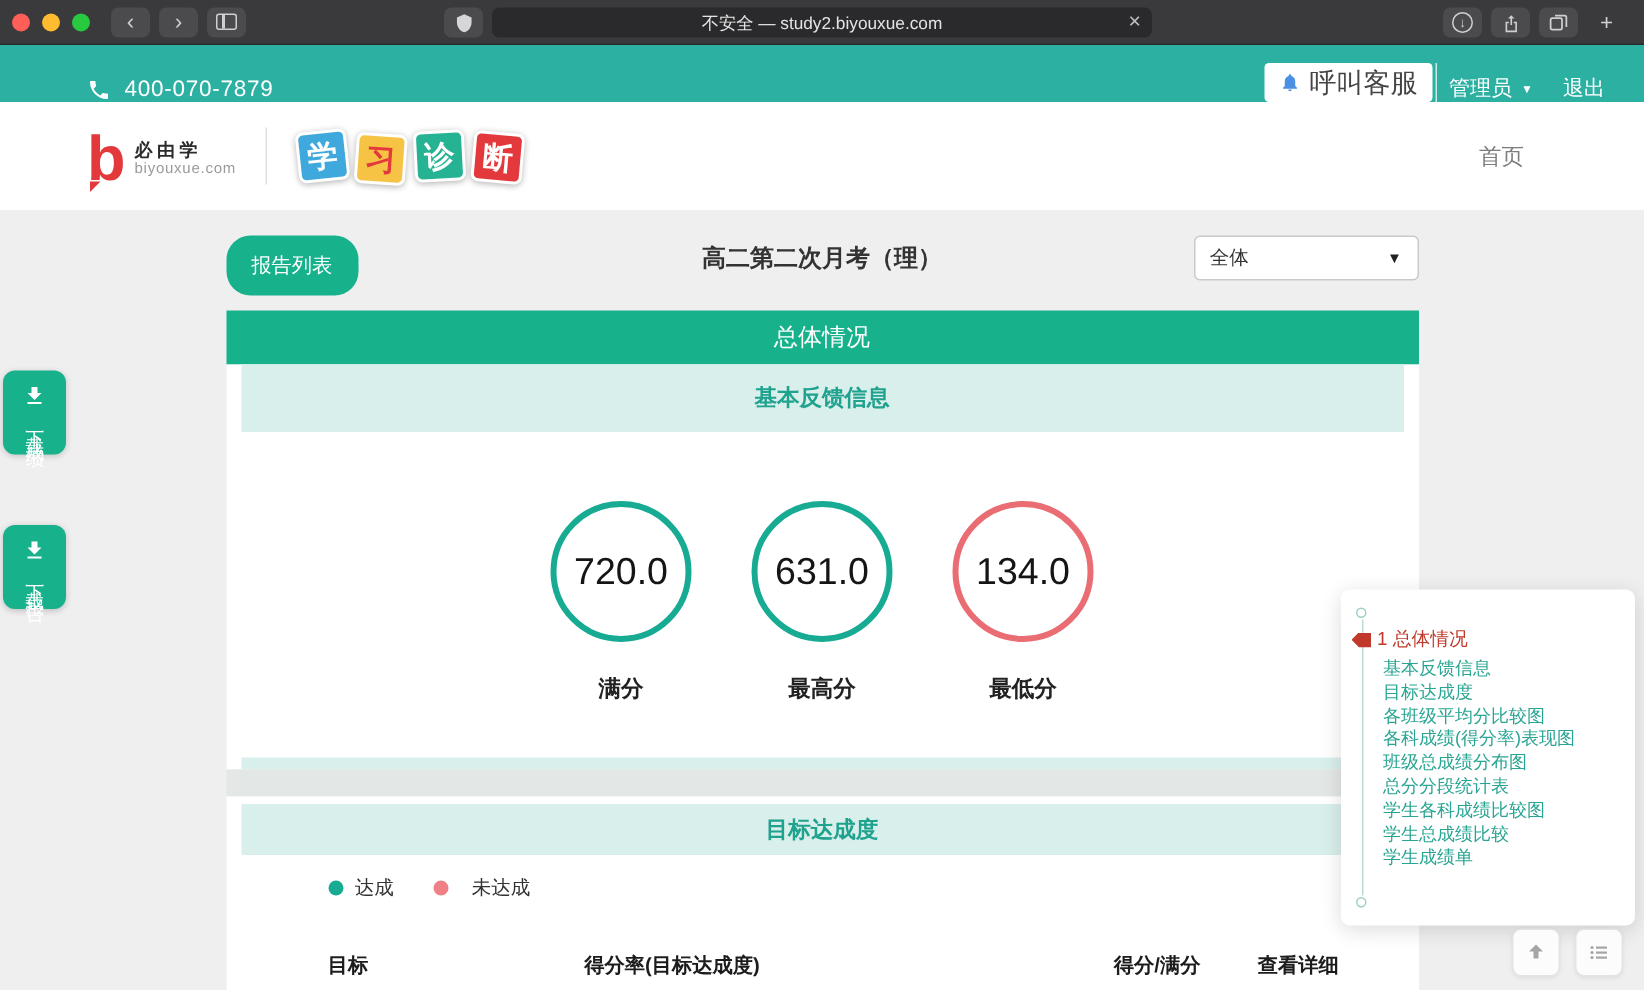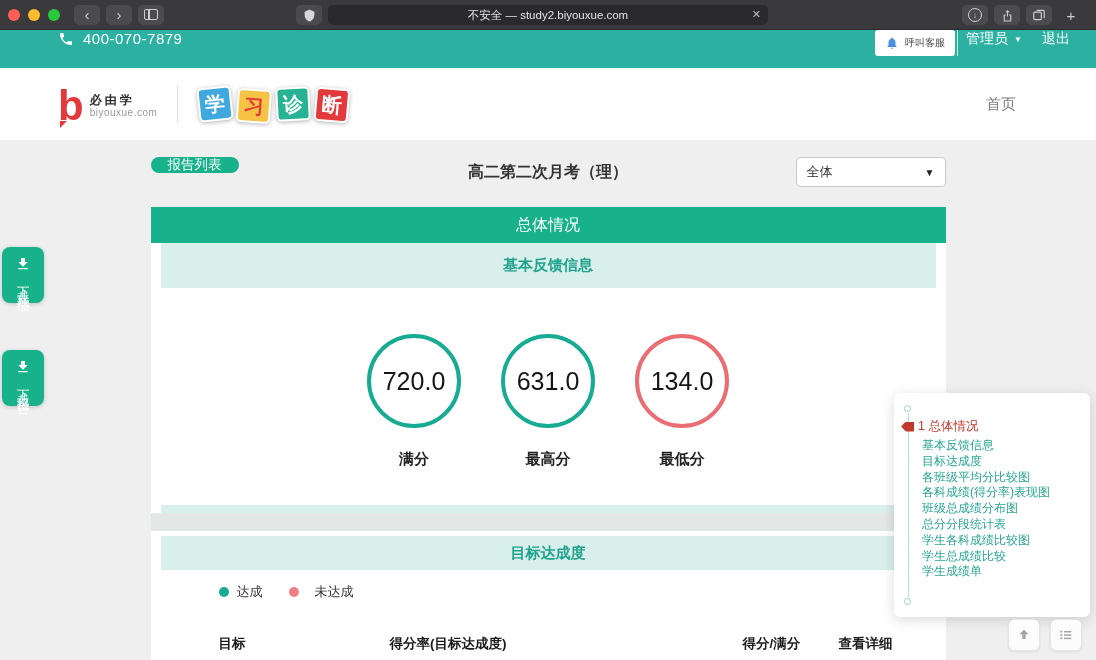--- a/index.html
+++ b/index.html
@@ -16,24 +16,24 @@
   .chrome-btn.flat { background:transparent; }
   .sidebar-glyph { width:14px; height:11px; border:1.5px solid #cfcfcf; border-radius:2px; position:relative; }
   .sidebar-glyph::before { content:""; position:absolute; left:3px; top:0; bottom:0; width:1.5px; background:#cfcfcf; }
   .shield-btn { position:absolute; left:296px; top:5px; }
   .urlbar { position:absolute; left:50%; top:5px; transform:translateX(-50%); width:440px; height:20px; background:#2a2a2c; border-radius:5px; display:flex; align-items:center; justify-content:center; color:#e3e3e3; font-size:11.5px; }
   .url-close { position:absolute; right:7px; top:3px; font-size:11px; color:#bdbdbd; cursor:default; }
   .chrome-right { position:absolute; right:6px; top:5px; display:flex; }
   .dl-circle { width:14px; height:14px; border:1.5px solid #cfcfcf; border-radius:50%; display:flex; align-items:center; justify-content:center; font-size:9px; color:#cfcfcf; }
 
   
-  .topbar { height:38px; background:#2bb0a2; display:flex; align-items:flex-start; color:#fff; padding:0 26px 0 58px; }
+  .topbar { height:38px; background:#2bb0a2; display:flex; align-items:flex-end; color:#fff; padding:0 26px 0 58px; }
   .phone-group { display:flex; align-items:center; gap:9px; font-size:15px; letter-spacing:.5px; }
   .topbar-spacer { flex:1; }
-  .call-btn { background:#fff; border-radius:3px; height:26px; display:flex; align-items:center; gap:6px; padding:0 10px; font-size:10px; color:#444; }
+  .call-btn { background:#fff; border-radius:3px; height:26px; display:flex; align-items:center; gap:6px; padding:0 10px; font-size:18px; color:#444; }
   .topbar-divider { width:1px; height:26px; background:rgba(255,255,255,.75); margin:0 0 0 2px; }
   .admin-group { display:flex; align-items:center; gap:6px; font-size:14px; margin:0 6px 0 8px; }
   .admin-caret { font-size:8px; }
   .logout-link { font-size:14px; margin-left:14px; }
 
   
   .siteheader { height:72px; background:#fff; display:flex; align-items:center; padding:0 80px 0 58px; }
   .brand { display:flex; align-items:flex-end; gap:6px; }
   .bmark { font-size:42px; font-weight:800; color:#e4393c; line-height:.8; position:relative; top:2px; }
   .bmark::after { content:""; position:absolute; left:2px; bottom:-5px; border-left:7px solid #e4393c; border-bottom:7px solid transparent; }
@@ -47,21 +47,21 @@
   .tile.t2 { background:#f6c344; color:#e4393c; transform:rotate(4deg) translateY(2px); }
   .tile.t3 { background:#26b394; color:#fff; transform:rotate(-3deg); }
   .tile.t4 { background:#e4393c; color:#fff; transform:rotate(5deg) translateY(1px); }
   .header-spacer { flex:1; }
   .home-link { font-size:15px; color:#7d7d7d; }
 
   
   .content { position:absolute; top:140px; left:0; right:0; bottom:0; background:#efeff0; overflow:hidden; }
   .inner { width:795px; margin:0 auto; position:relative; }
   .toolbar { position:relative; height:30px; margin-top:17px; }
-  .report-pill { position:absolute; left:0; top:0; height:16px; padding:0 17px; background:#17b18c; color:#fff; font-size:13.5px; border-radius:16px; display:flex; align-items:center; }
+  .report-pill { position:absolute; left:0; top:0; height:40px; padding:0 17px; background:#17b18c; color:#fff; font-size:13.5px; border-radius:16px; display:flex; align-items:center; }
   .page-title { position:absolute; left:0; right:0; top:5px; text-align:center; font-size:16px; font-weight:bold; color:#333; }
   .filter { position:absolute; right:0; top:0; width:150px; height:30px; background:#fff; border:1px solid #c9c9c9; border-radius:4px; display:flex; align-items:center; padding:0 10px; font-size:13px; color:#333; }
   .filter-caret { margin-left:auto; font-size:10px; color:#222; }
   .banner { margin-top:20px; height:36px; background:#17b18c; color:#fff; font-size:16px; display:flex; align-items:center; justify-content:center; }
   .card { background:#fff; padding:0 10px; }
   .pale-head { height:45px; background:#d9efeb; display:flex; align-items:center; justify-content:center; color:#1fa28e; font-size:15px; font-weight:bold; }
   .pale-head.small { height:34px; }
   .stats-row { display:flex; justify-content:center; gap:40px; padding:46px 0 36px; }
   .stat { display:flex; flex-direction:column; align-items:center; }
   .circle { width:94px; height:94px; border:4px solid #17ab93; border-radius:50%; display:flex; align-items:center; justify-content:center; font-size:25px; color:#151515;text-align:center; }

